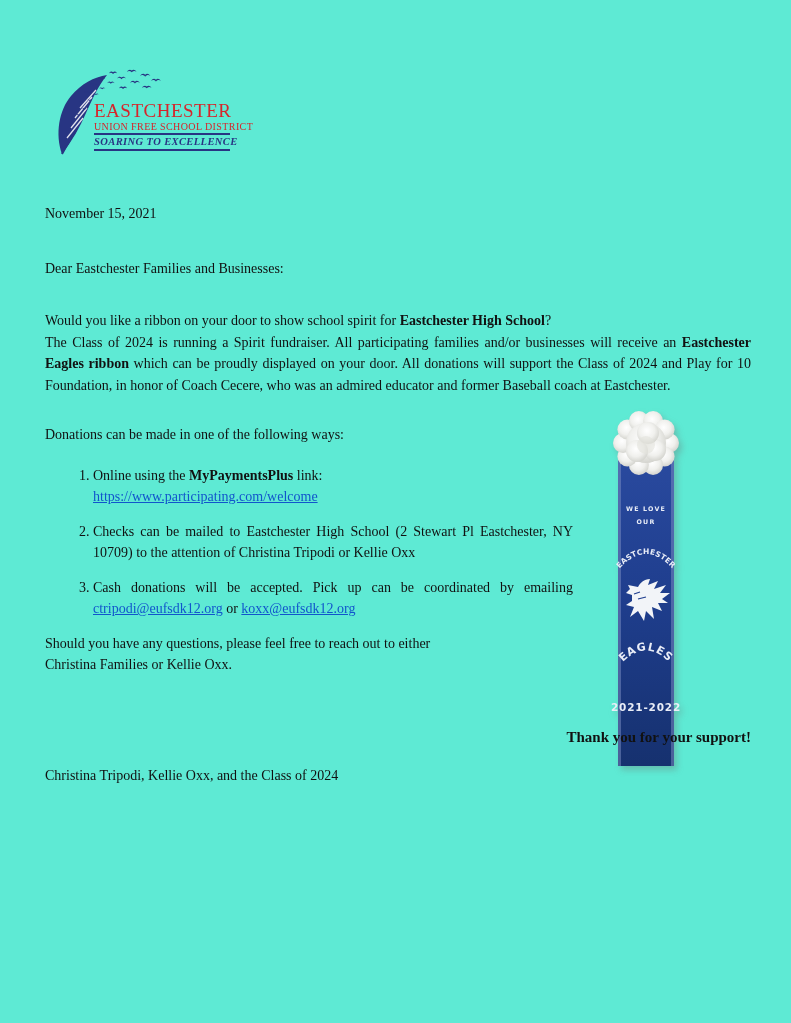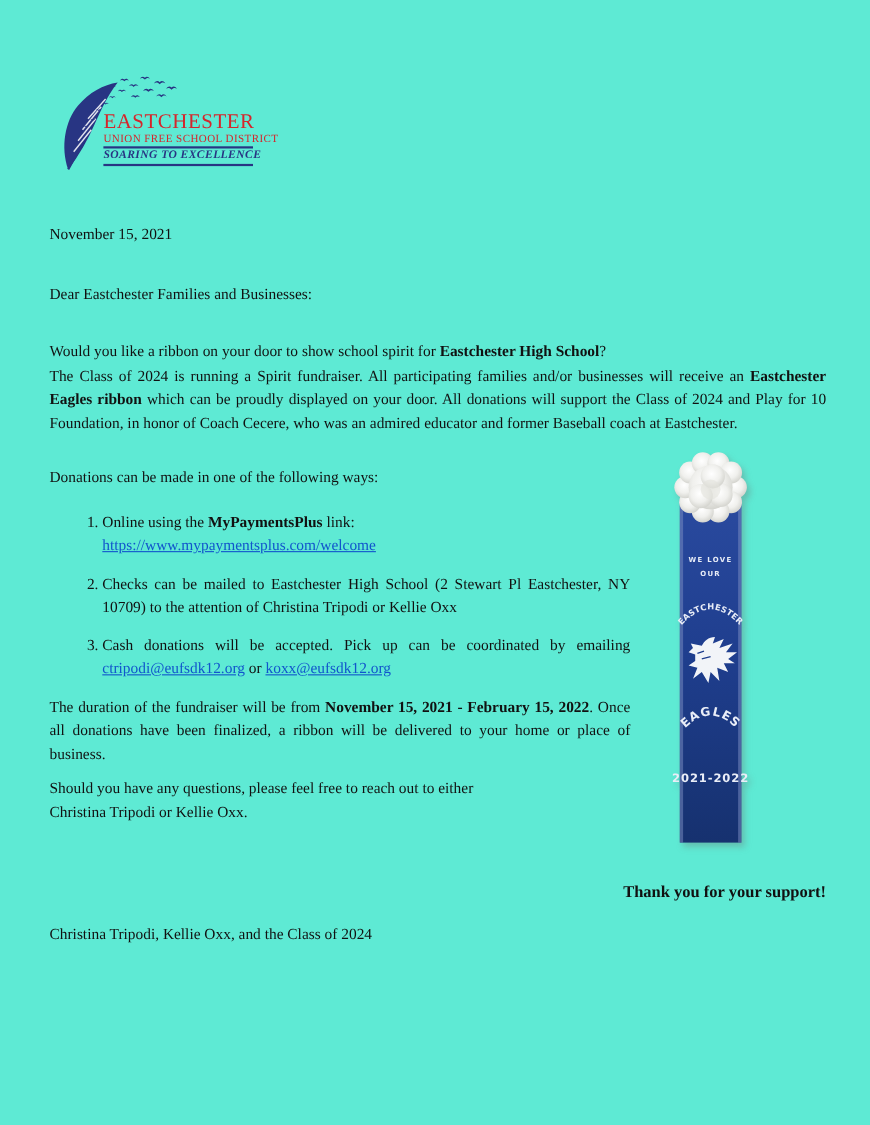--- a/index.html
+++ b/index.html
@@ -179,27 +179,26 @@
 
     <p class="date">November 15, 2021</p>
 
     <p class="salutation">Dear Eastchester Families and Businesses:</p>
 
     <p class="intro"><span>Would you like a ribbon on your door to show school spirit for </span><b>Eastchester High School</b><span>?</span><br><span>The Class of 2024 is running a Spirit fundraiser. All participating families and/or businesses will receive an </span><b>Eastchester Eagles ribbon</b><span> which can be proudly displayed on your door. All donations will support the Class of 2024 and Play for 10 Foundation, in honor of Coach Cecere, who was an admired educator and former Baseball coach at Eastchester.</span></p>
 
     <p class="donations">Donations can be made in one of the following ways:</p>
 
     <ol class="ways">
-      <li><span>Online using the </span><b>MyPaymentsPlus</b><span> link:</span><br><a class="doc-link" href="#">https://www.mypaymentsplus.com/welcome</a></li>
+      <li><span>Online using the </span><b>MyPaymentsPlus</b><span> link:</span><br><a class="doc-link" href="#">https://www.participating.com/welcome</a></li>
       <li><span>Checks can be mailed to Eastchester High School (2 Stewart Pl Eastchester, NY 10709) to the attention of Christina Tripodi or Kellie Oxx</span></li>
       <li><span>Cash donations will be accepted. Pick up can be coordinated by emailing </span><a class="doc-link" href="#">ctripodi@eufsdk12.org</a><span> or </span><a class="doc-link" href="#">koxx@eufsdk12.org</a></li>
     </ol>
 
-    <p class="duration"><span>The duration of the fundraiser will be from </span><b>November 15, 2021 - February 15, 2022</b><span>. Once all donations have been finalized, a ribbon will be delivered to your home or place of business.</span></p>
-
-    <p class="questions"><span>Should you have any questions, please feel free to reach out to either</span><br><span>Christina Tripodi or Kellie Oxx.</span></p>
+
+    <p class="questions"><span>Should you have any questions, please feel free to reach out to either</span><br><span>Christina Families or Kellie Oxx.</span></p>
 
     <p class="thanks">Thank you for your support!</p>
 
     <p class="signature">Christina Tripodi, Kellie Oxx, and the Class of 2024</p>
 
   </div>
 </div>
 
 </body></html>

